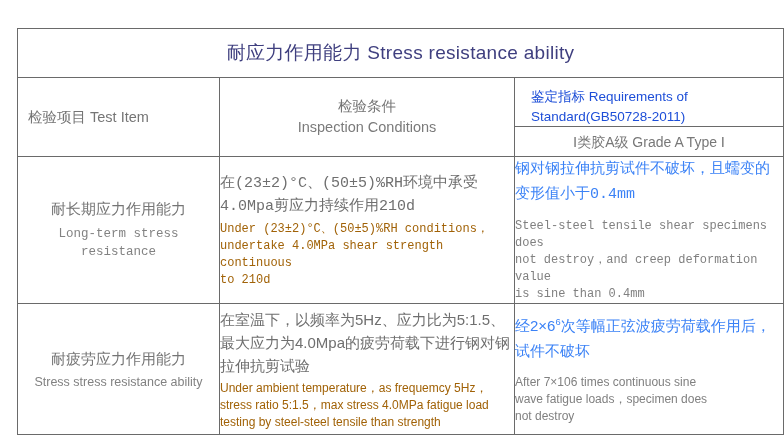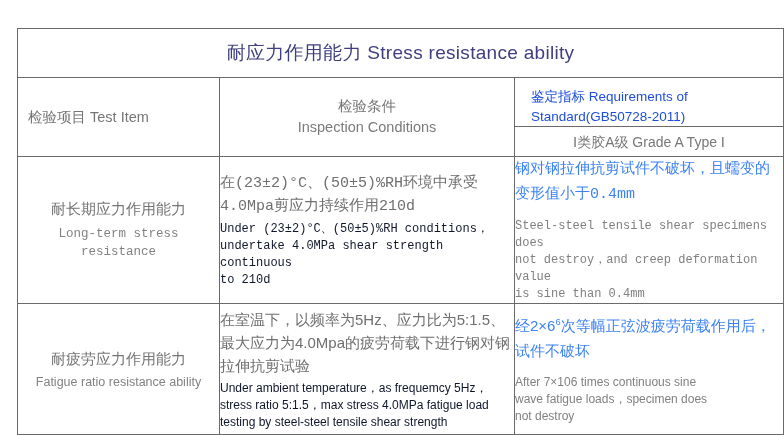--- a/index.html
+++ b/index.html
@@ -123,21 +123,21 @@
     text-align: left;
   }
   .cell-body .cn {
     display: block;
     color: #6f6f6f;
     font-size: 15px;
     line-height: 23px;
   }
   .cell-body .en {
     display: block;
-    color: #0f172a;
+    color: #a16207;
     font-size: 12px;
     line-height: 17px;
     margin-top: 3px;
   }
   .cell-body .en-line { display: block; }
 
   .cell-req {
     padding: 8px 14px 8px 20px;
     text-align: left;
   }
@@ -216,28 +216,28 @@
             <span class="en-line">Steel-steel tensile shear specimens does</span>
             <span class="en-line">not destroy，and creep deformation value</span>
             <span class="en-line">is sine than 0.4mm</span>
           </span>
         </td>
       </tr>
 
       <tr class="row2">
         <td class="cell-item">
           <span class="cn">耐疲劳应力作用能力</span>
-          <span class="en">Fatigue ratio resistance ability</span>
+          <span class="en">Stress stress resistance ability</span>
         </td>
         <td class="cell-body">
           <span class="cn">在室温下，以频率为5Hz、应力比为5:1.5、最大应力为4.0Mpa的疲劳荷载下进行钢对钢拉伸抗剪试验</span>
           <span class="en">
             <span class="en-line">Under ambient temperature，as frequemcy 5Hz，</span>
             <span class="en-line">stress ratio 5:1.5，max stress 4.0MPa fatigue load</span>
-            <span class="en-line">testing by steel-steel tensile shear strength</span>
+            <span class="en-line">testing by steel-steel tensile than strength</span>
           </span>
         </td>
         <td class="cell-req">
           <span class="cn"><span>经2×6</span><sup>6</sup><span>次等幅正弦波疲劳荷载作用后，试件不破坏</span></span>
           <span class="en">
             <span class="en-line">After 7×106 times continuous sine</span>
             <span class="en-line">wave fatigue loads，specimen does</span>
             <span class="en-line">not destroy</span>
           </span>
         </td>

